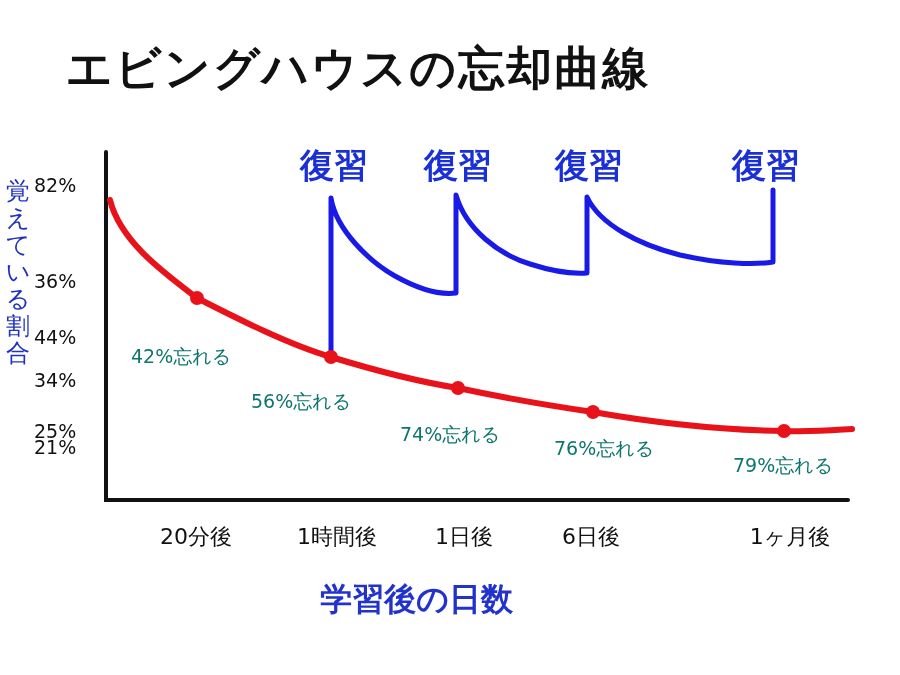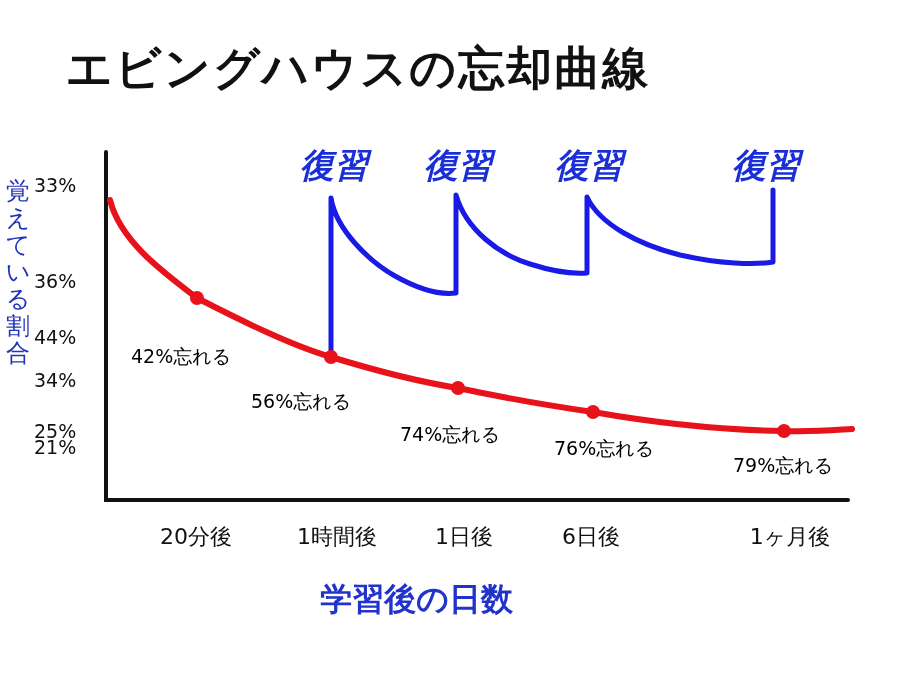--- a/index.html
+++ b/index.html
@@ -2,32 +2,32 @@
 <html><head>
 <meta charset="utf-8">
 <style>
   html, body { margin: 0; padding: 0; background: #ffffff; }
   body { width: 900px; height: 675px; position: relative; overflow: hidden; font-family: "DejaVu Sans", sans-serif; }
   .title { position: absolute; left: 0; top: 38px; width: 716px; text-align: center; font-size: 46px; font-weight: bold; color: #111; letter-spacing: 2px; }
   .ylabel { position: absolute; left: 4px; top: 178px; width: 28px; font-size: 24px; font-weight: normal; color: #2233bb; line-height: 27px; text-align: center; word-break: break-all; }
   .ytick { position: absolute; left: 34px; font-size: 19px; color: #111; }
   .xtick { position: absolute; top: 522px; font-size: 22px; color: #111; transform: translateX(-50%); white-space: nowrap; }
   .xlabel { position: absolute; left: 0; top: 578px; width: 833px; text-align: center; font-size: 32px; font-weight: bold; color: #2233cc; }
-  .review { position: absolute; top: 143px; font-size: 34px; font-weight: bold; color: #1a2fd6; transform: translateX(-50%); white-space: nowrap; font-style: italic; }
-  .forget { position: absolute; font-size: 19px; color: #000000; white-space: nowrap; }
+  .review { position: absolute; top: 143px; font-size: 34px; font-weight: bold; color: #1a2fd6; transform: translateX(-50%); white-space: nowrap; }
+  .forget { position: absolute; font-size: 19px; color: #0f766e; white-space: nowrap; }
   svg.plot { position: absolute; left: 0; top: 0; }
 </style>
 </head>
 <body>
 
 <div class="title">エビングハウスの忘却曲線</div>
 
 <div class="ylabel">覚えている割合</div>
 
-<div class="ytick" style="top:174px;">33%</div>
+<div class="ytick" style="top:174px;">82%</div>
 <div class="ytick" style="top:270px;">36%</div>
 <div class="ytick" style="top:326px;">44%</div>
 <div class="ytick" style="top:369px;">34%</div>
 <div class="ytick" style="top:420px;">25%</div>
 <div class="ytick" style="top:436px;">21%</div>
 
 <svg class="plot" width="900" height="675">
 
   <path d="M106 152 L106 500 L848 500" fill="none" stroke="#111" stroke-width="4" stroke-linecap="round"></path>
 

